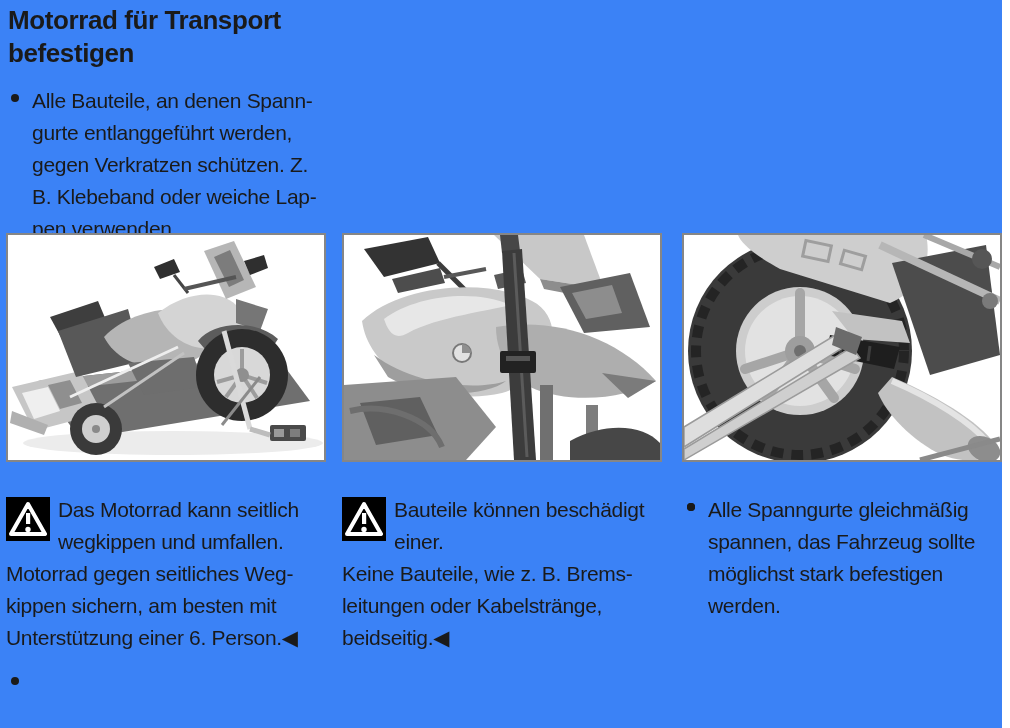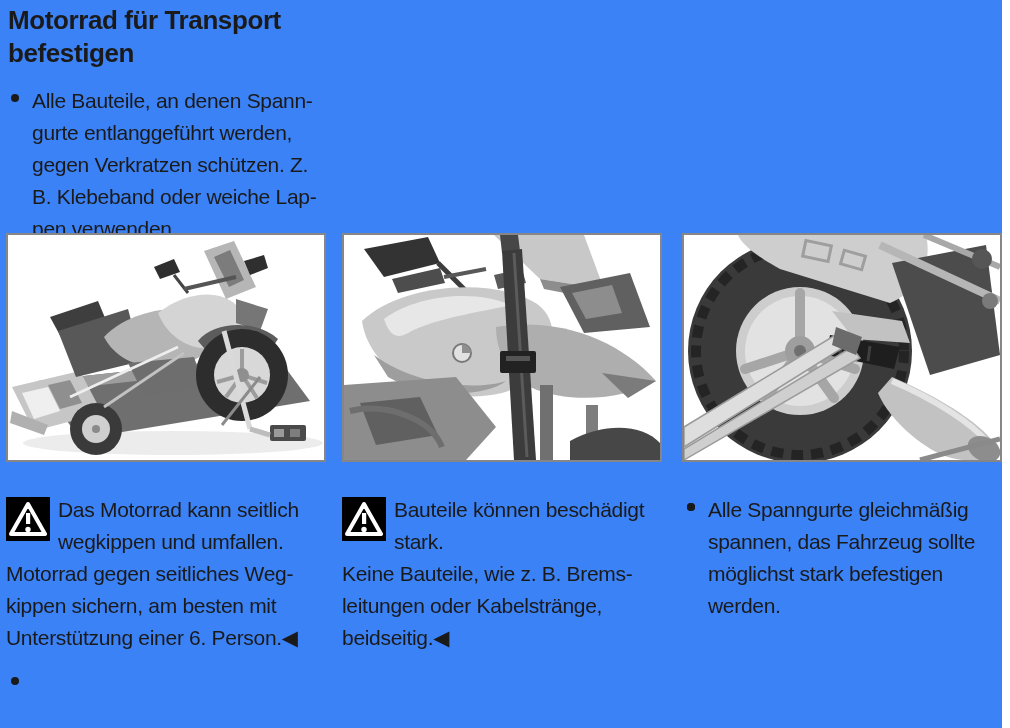--- a/index.html
+++ b/index.html
@@ -173,21 +173,21 @@
       <div class="warning">
         <span class="warn-icon">
           <svg viewBox="0 0 44 44" xmlns="http://www.w3.org/2000/svg">
             <rect width="44" height="44" fill="#000000"></rect>
             <path d="M22 7 L39 37 L5 37 Z" fill="none" stroke="#ffffff" stroke-width="4" stroke-linejoin="round"></path>
             <rect x="20" y="16" width="4.2" height="11" fill="#ffffff"></rect>
             <circle cx="22" cy="32.5" r="2.7" fill="#ffffff"></circle>
           </svg>
         </span>
         <span class="w-lead">Bauteile können beschädigt
-stark.</span>
+einer.</span>
         <span class="w-body">Keine Bauteile, wie z. B. Brems-
 leitungen oder Kabelstränge,
 beidseitig.◀</span>
       </div>
     </div>
   </section>
 
   <section class="col" id="col3">
     <figure class="fig">
       <svg viewBox="0 0 316 225" xmlns="http://www.w3.org/2000/svg">

